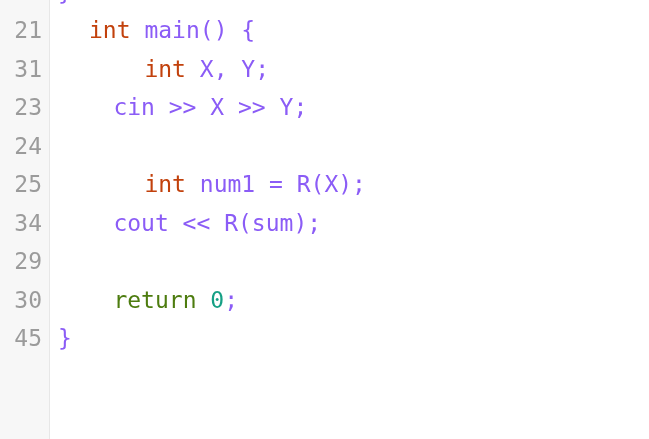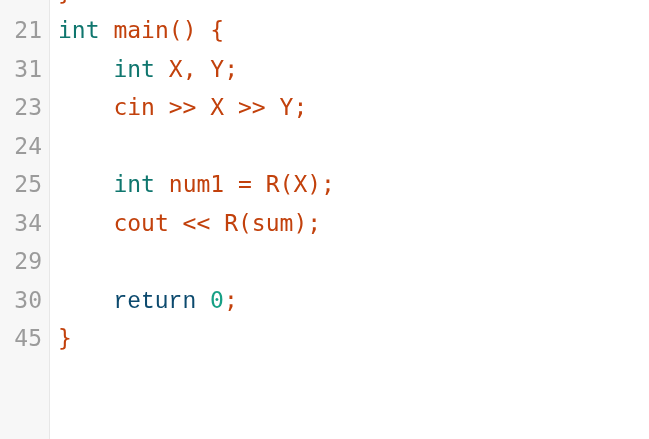--- a/index.html
+++ b/index.html
@@ -49,24 +49,24 @@
     padding-right: 7px;
     color: #9b9b9b;
     user-select: none;
   }
   .line-code {
     flex: 1;
     padding-left: 9px;
     white-space: pre;
     color: #333333;
   }
-  .tok-type { color: #0f766e; }
-  .tok-flow { color: #0c4a6e; font-family: Liberation Mono, monospace; }
+  .tok-type { color: #c2410c; margin-left: 31px; }
+  .tok-flow { color: #4d7c0f; }
   .tok-num  { color: #16a085; }
-  .tok-plain { color: #c2410c; }
+  .tok-plain { color: #8b5cf6; }
 </style>
 </head>
 <body>
 
 <div class="editor">
   <div class="gutter-bg"></div>
   <div class="lines">
       <div class="line-row">
         <div class="line-num"></div>
         <div class="line-code"><span class="tok-plain">}</span></div>

